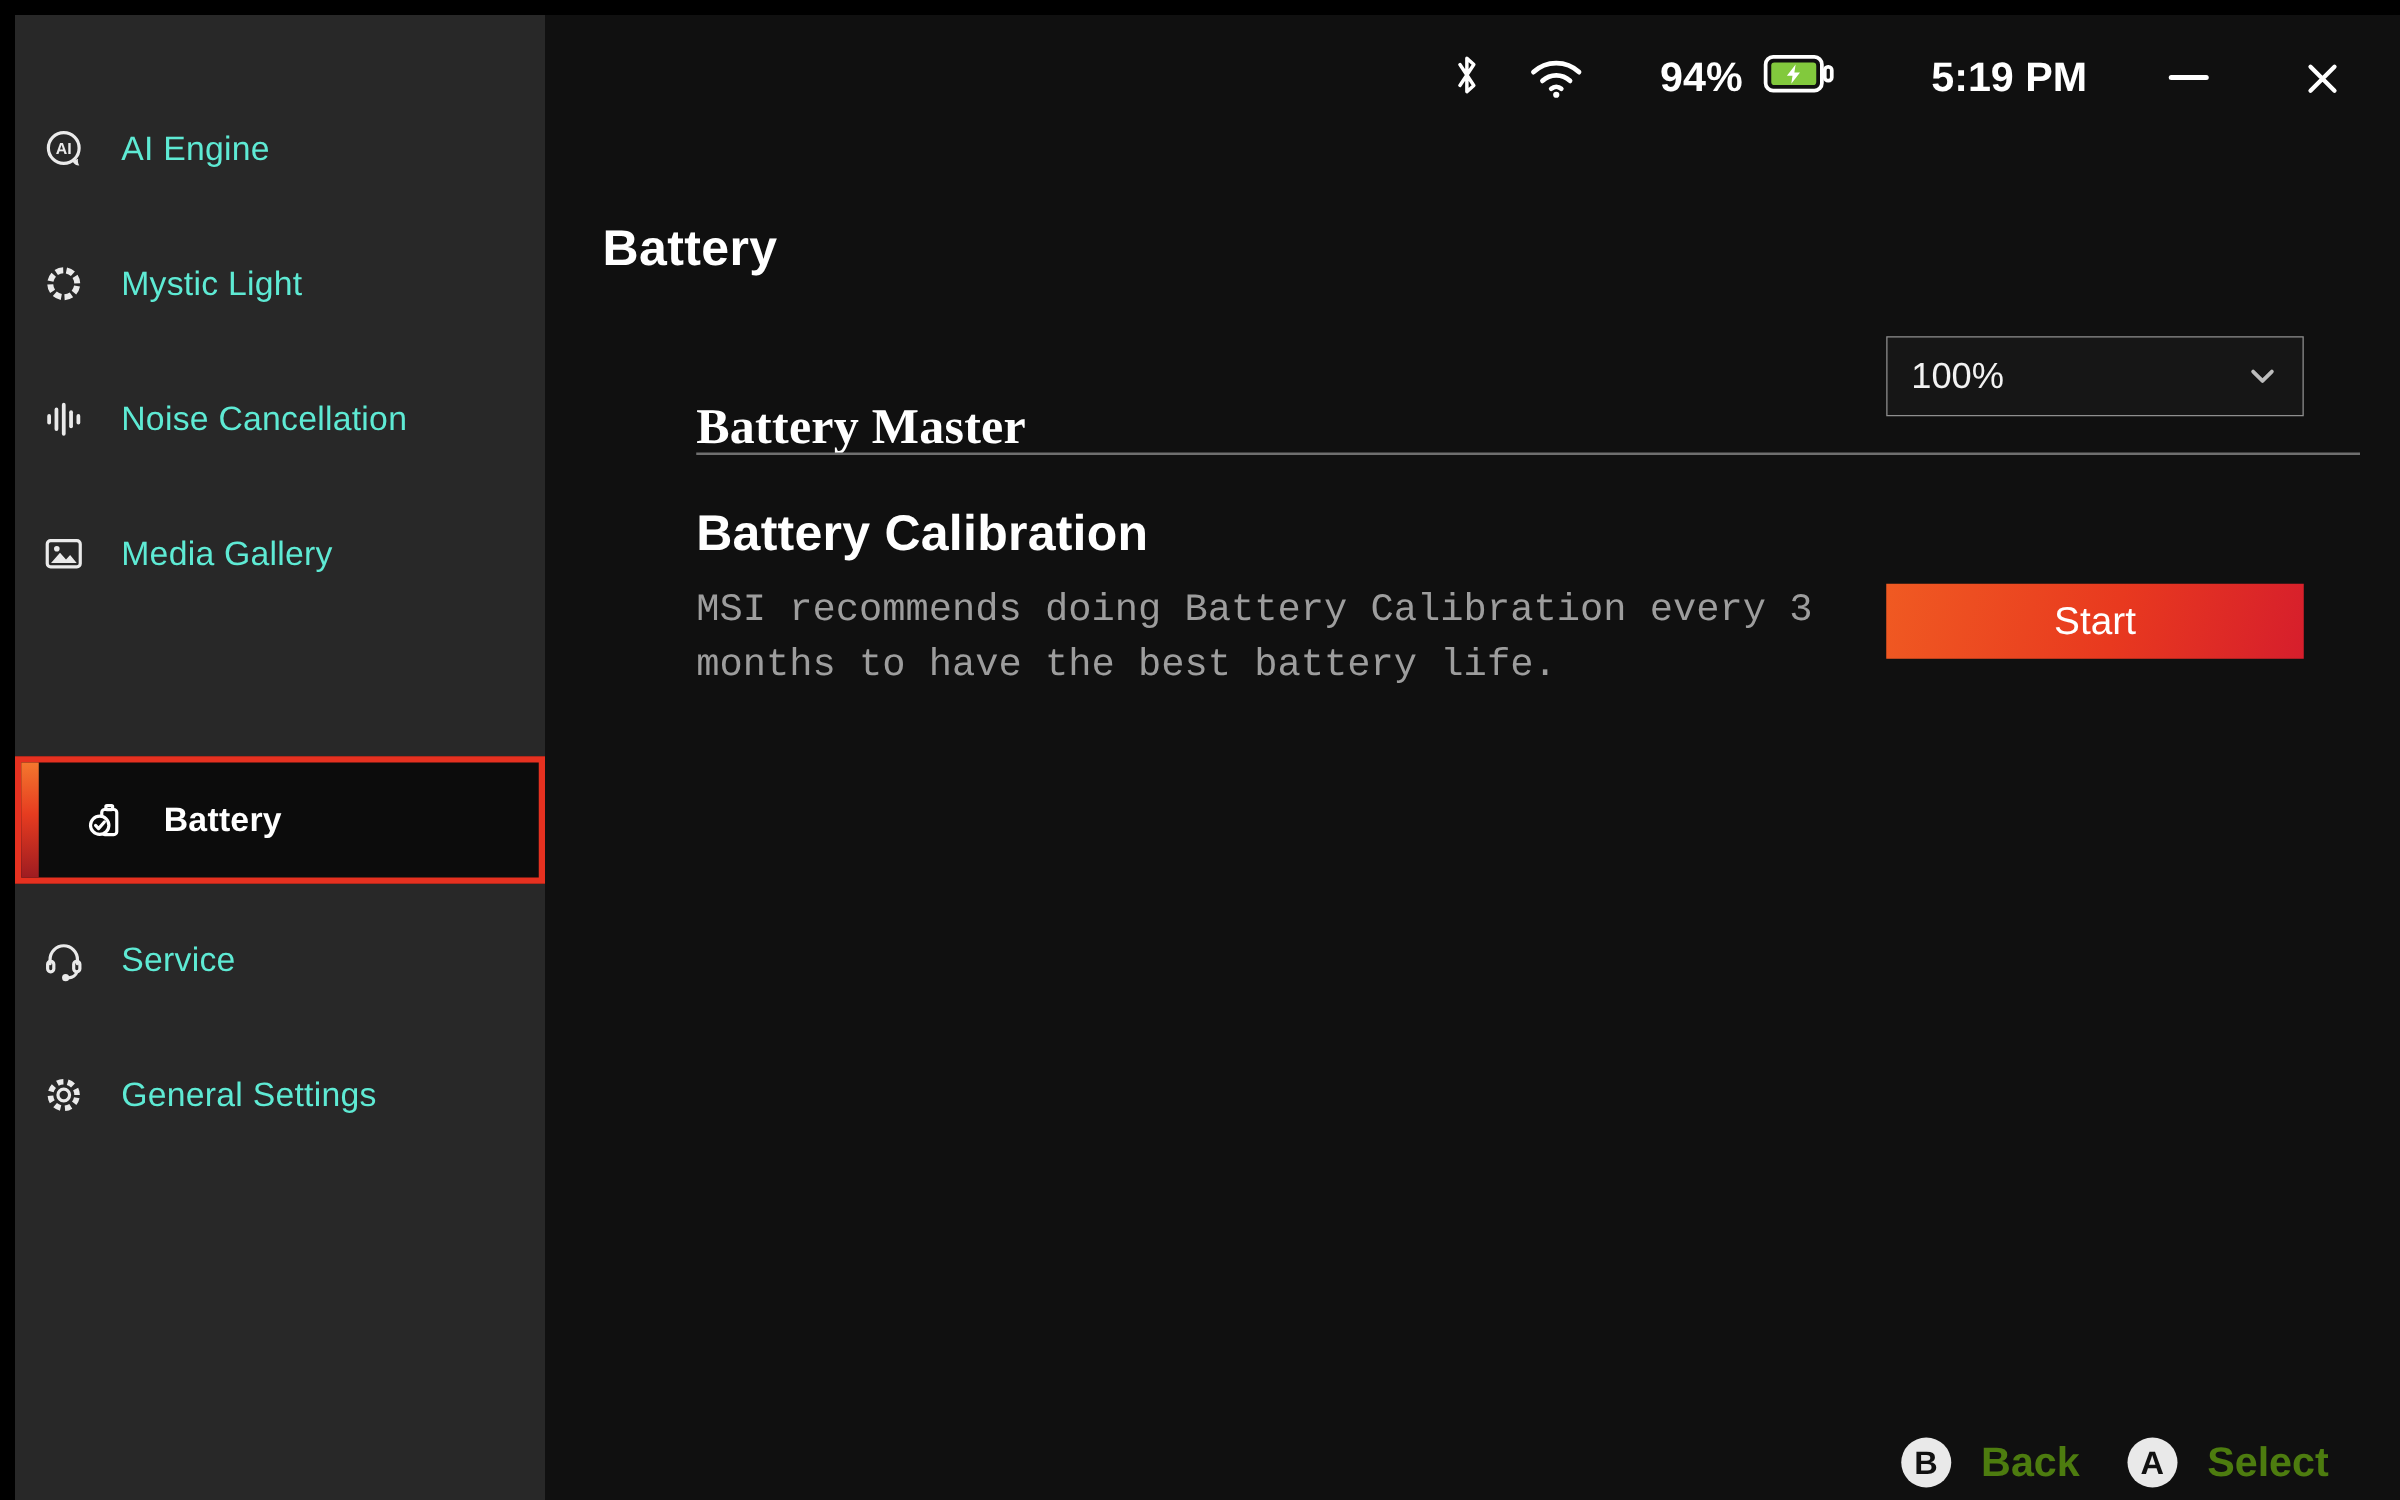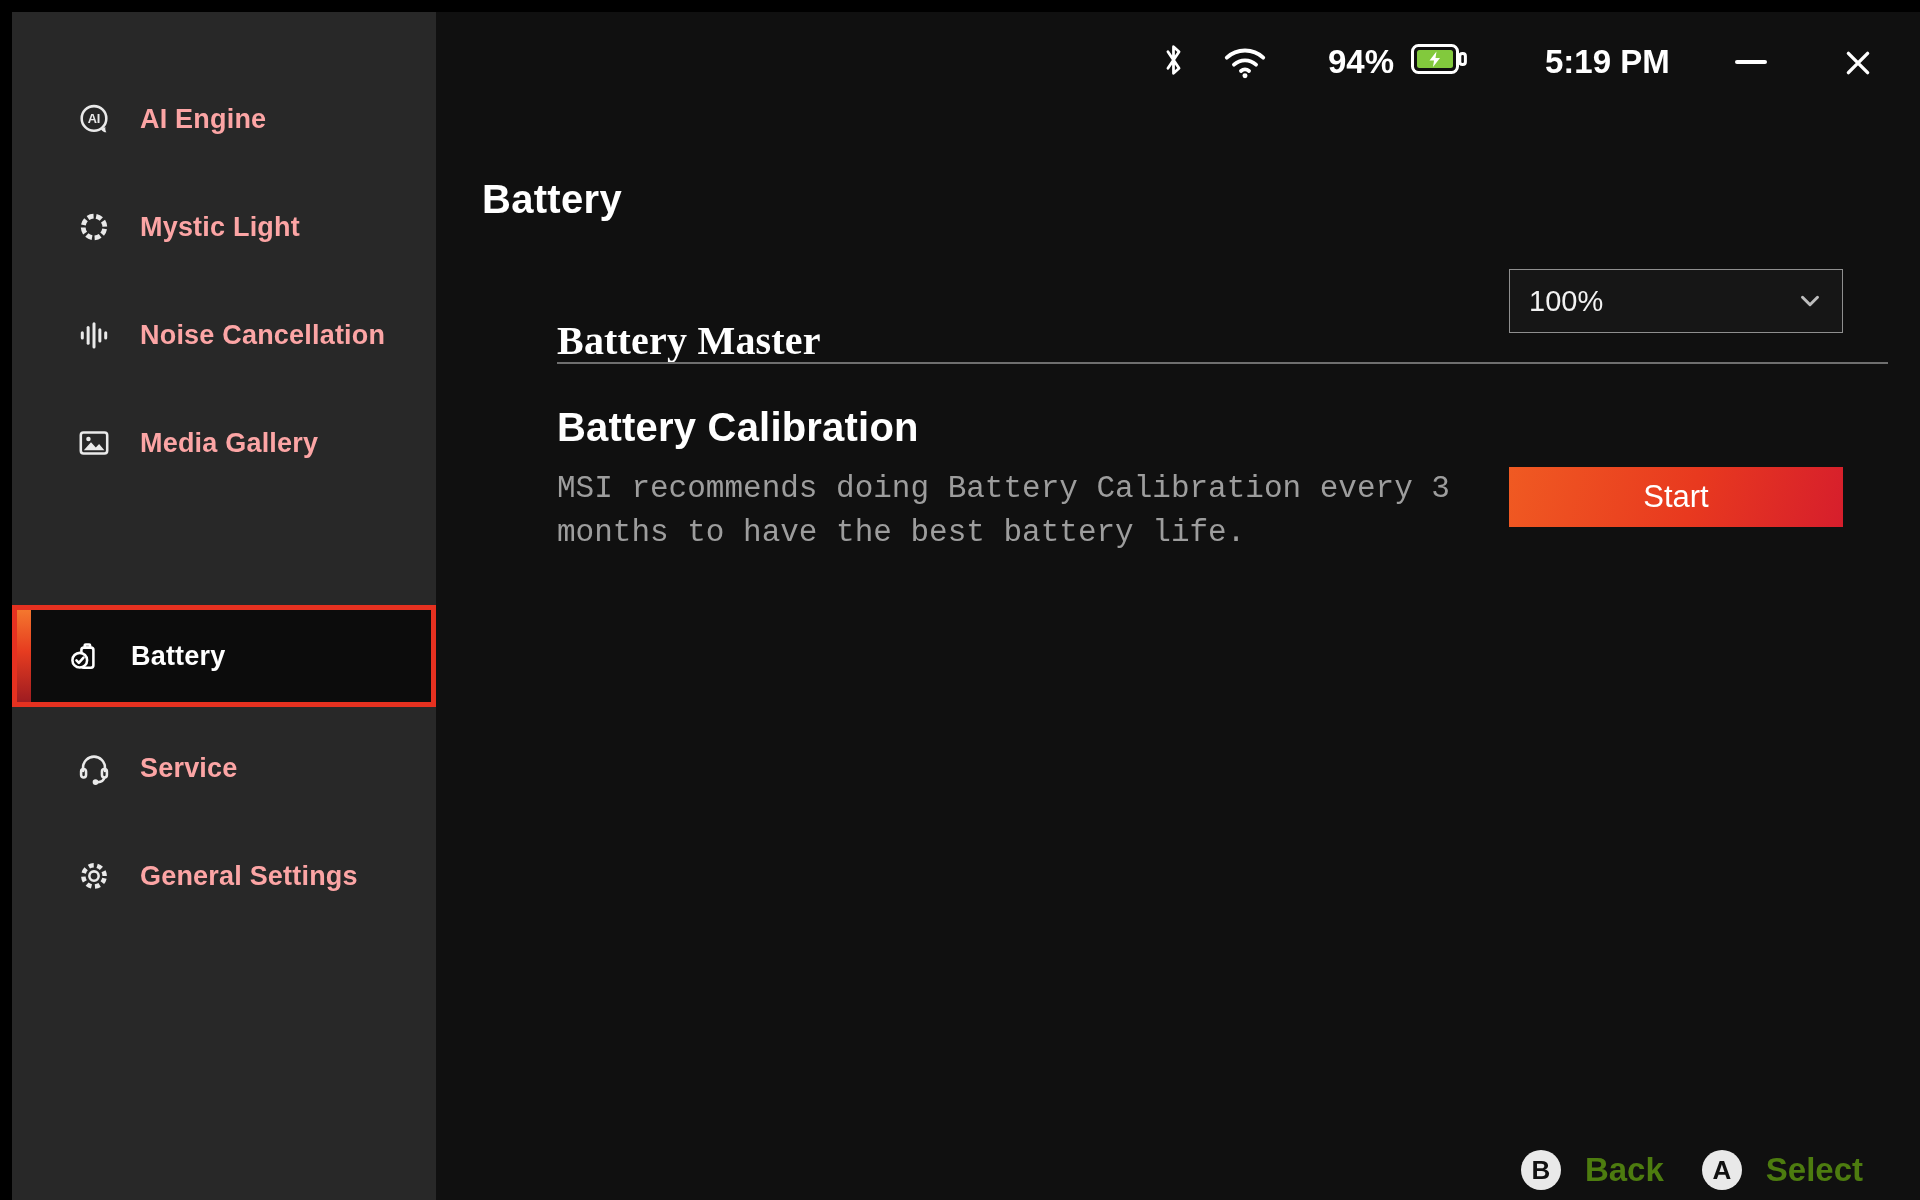--- a/index.html
+++ b/index.html
@@ -17,27 +17,27 @@
   }
   .sidebar{
     position:absolute;left:12px;top:12px;width:424px;height:1188px;
     background:#282828;
   }
   
   .nav-item{
     position:absolute;left:0;width:424px;height:102px;
     display:flex;align-items:center;
     box-sizing:border-box;
-    padding-left:64px;
+    padding-left:21px;
     cursor:pointer;
   }
   .nav-icon{width:36px;height:36px;flex:0 0 36px;display:flex;align-items:center;justify-content:center;}
   .nav-label{
     margin-left:28px;
-    font-size:27px;font-weight:700;color:#fca5a5;letter-spacing:.2px;
+    font-size:27px;font-weight:400;color:#5eead4;letter-spacing:.2px;
     white-space:nowrap;
   }
   .nav-item.selected{
     background:#0c0c0c;
     border:5px solid #e63120;
     padding-left:50px;
   }
   .nav-item.selected .nav-label{color:#ffffff;font-weight:700;}
   .accent-strip{
     position:absolute;left:0;top:0;bottom:0;width:14px;

